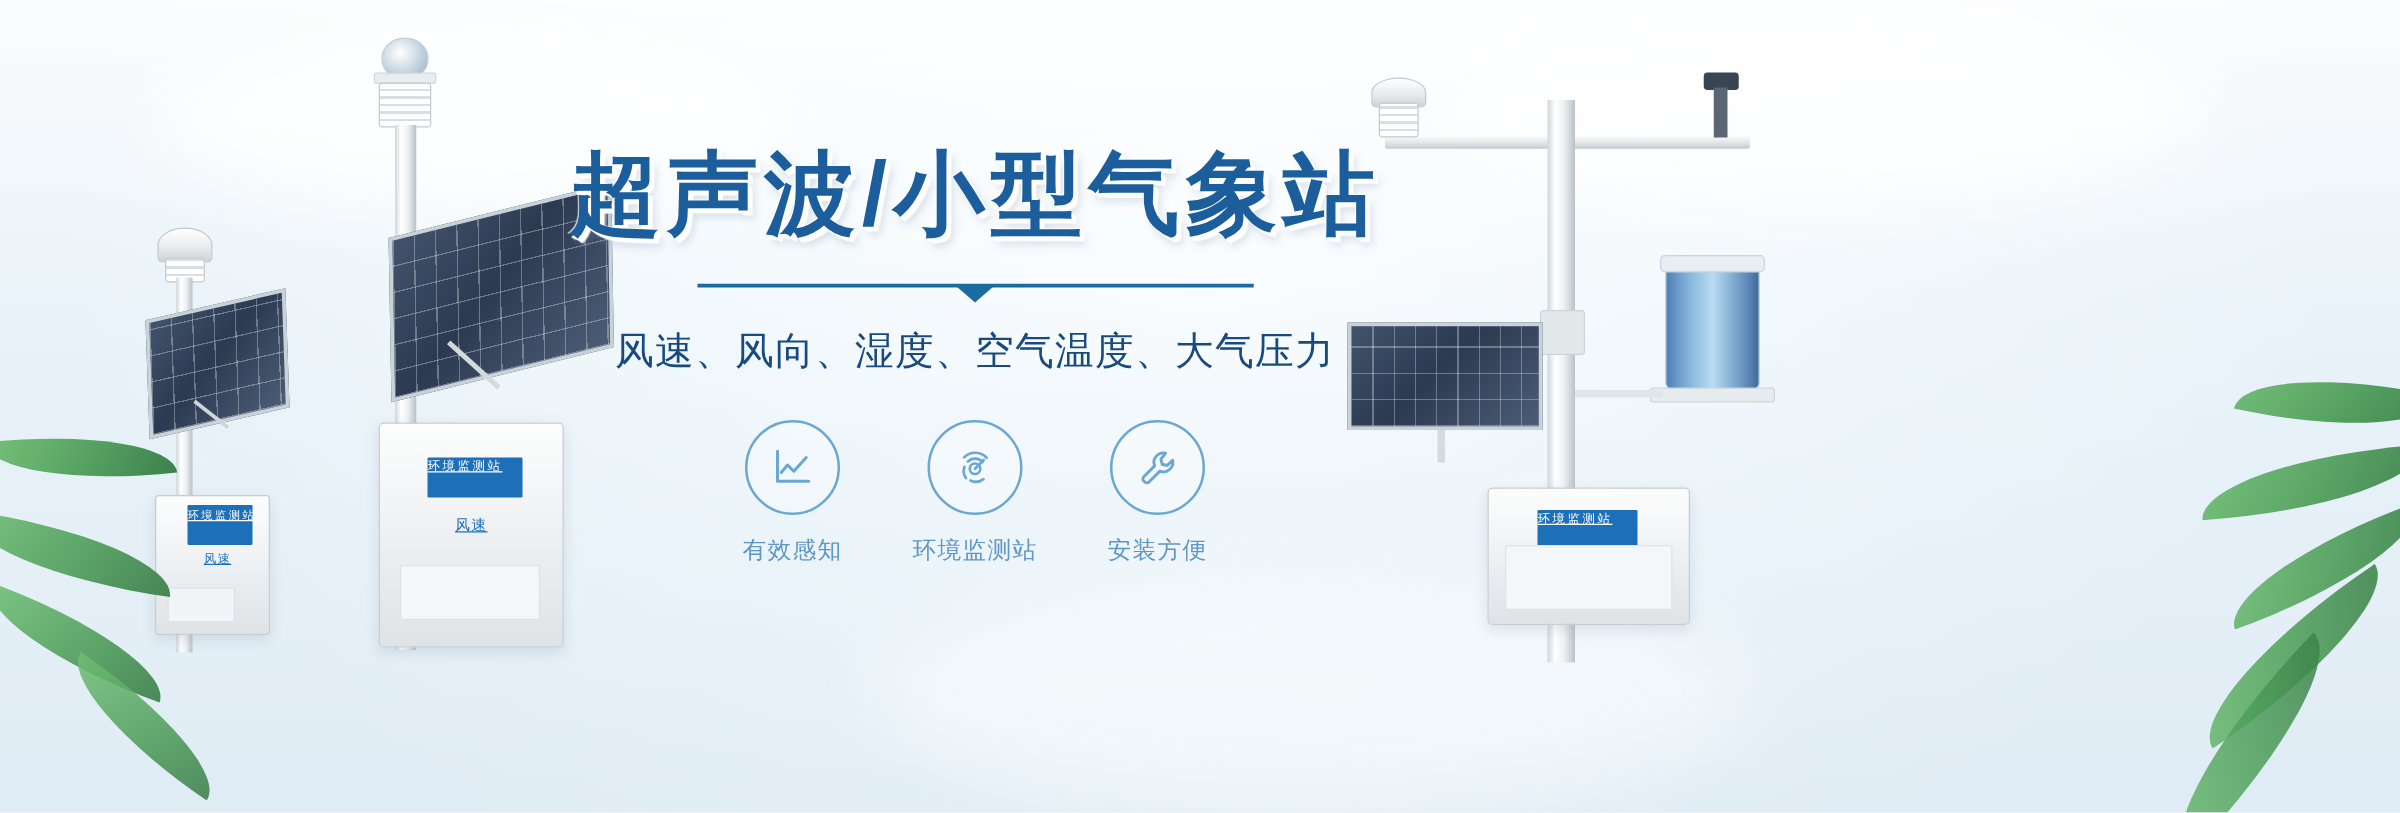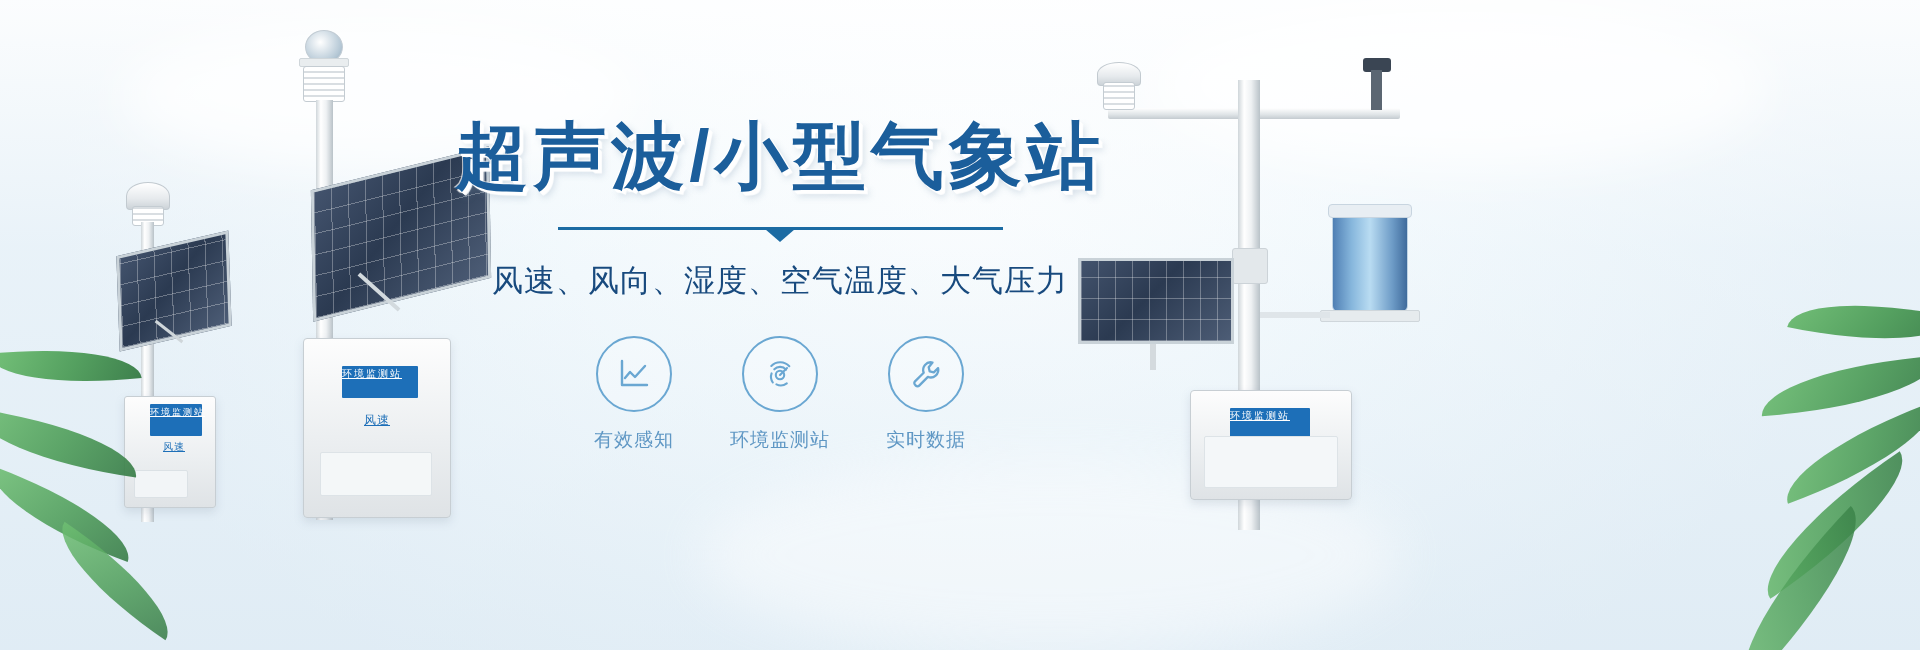--- a/index.html
+++ b/index.html
@@ -160,21 +160,21 @@
         <div class="flabel">环境监测站</div>
       </div>
 
 
       <div class="feature">
         <div class="fcircle">
           <svg width="40" height="40" viewBox="0 0 40 40" fill="none" stroke="#6aa7d2" stroke-width="2.3" stroke-linecap="round" stroke-linejoin="round">
             <path d="M26.5 8.5 a7.6 7.6 0 0 0-8.8 10.2 L9 27.4 a2.4 2.4 0 0 0 0 3.4 l0.8 0.8 a2.4 2.4 0 0 0 3.4 0 l8.7-8.7 a7.6 7.6 0 0 0 10.2-8.8 l-4.3 4.3 -4.1-1 -1-4.1 z"></path>
           </svg>
         </div>
-        <div class="flabel">实时数据</div>
+        <div class="flabel">安装方便</div>
       </div>
 
     </div>
   </div>
 
   <div>
 
     <div style="position:absolute;left:1108px;top:108px;width:292px;height:11px;
       background:linear-gradient(180deg,#ffffff,#dfe4e7 60%,#c4cbd0);border-radius:2px;"></div>
 

